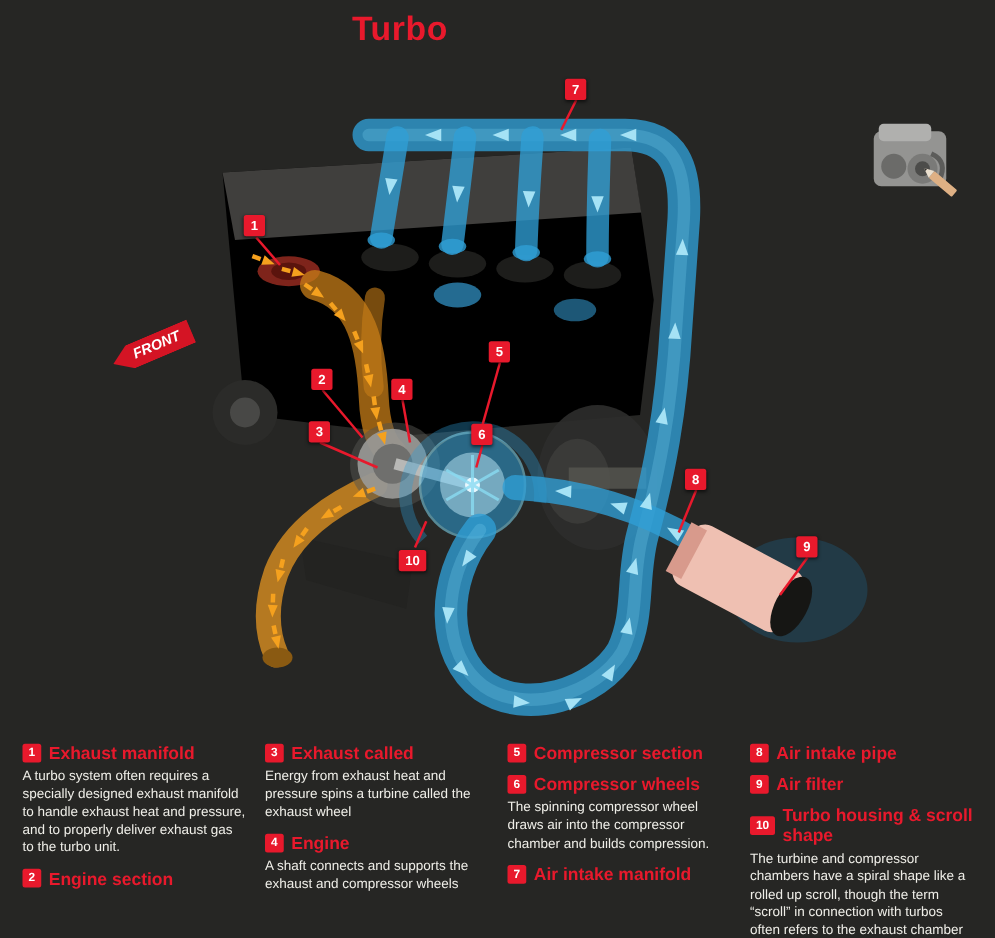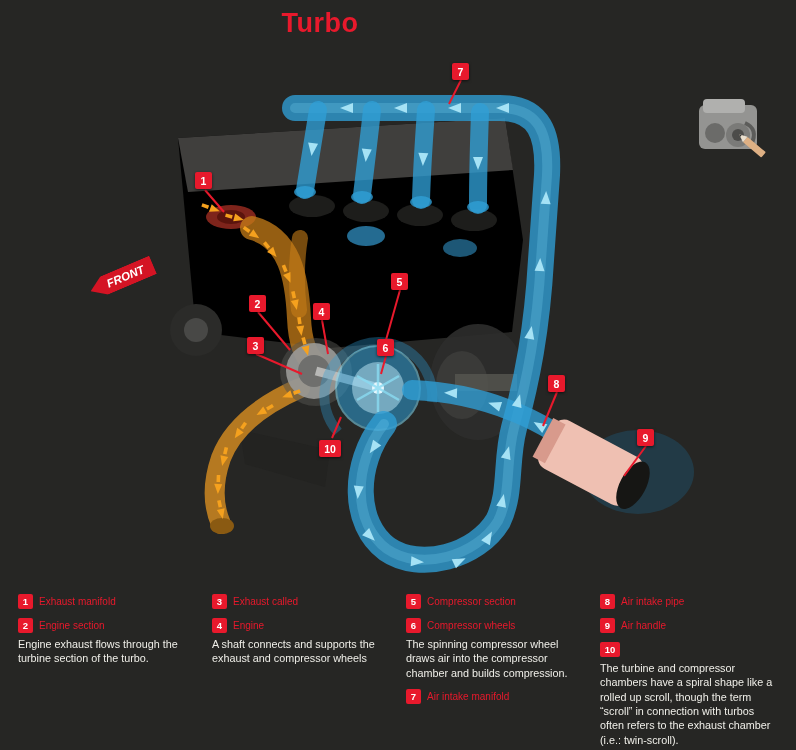--- a/index.html
+++ b/index.html
@@ -50,21 +50,21 @@
   .legend-item{margin-bottom:2px;}
   .item-head{display:flex;align-items:center;gap:6px;margin:9px 0 4px;}
   .legend-item:first-child .item-head{margin-top:2px;}
   .badge-sm{
     width:15px;height:15px;flex:0 0 15px;
     background:#e8192c;color:#fff;
     font-size:9.5px;font-weight:bold;
     display:flex;align-items:center;justify-content:center;
     border-radius:2px;
   }
-  .item-title{color:#e8192c;font-size:10px;font-weight:normal;}
+  .item-title{color:#e8192c;font-size:14px;font-weight:bold;}
   .item-body{
     color:#efeee8;font-size:10.8px;line-height:1.33;
     margin:0 0 6px;
   }
   .item-body:empty{display:none;}
 </style>
 </head>
 <body>
 
 <div class="page">
@@ -238,36 +238,37 @@
   </div>
 
   <div class="legend">
 
     <div class="legend-col">
       <div class="legend-item">
         <div class="item-head">
           <span class="badge-sm">1</span>
           <span class="item-title">Exhaust manifold</span>
         </div>
+        <p class="item-body">A turbo system often requires a specially designed exhaust manifold to handle exhaust heat and pressure, and to properly deliver exhaust gas to the turbo unit.</p>
       </div>
       <div class="legend-item">
         <div class="item-head">
           <span class="badge-sm">2</span>
           <span class="item-title">Engine section</span>
         </div>
-        <p class="item-body">Engine exhaust flows through the turbine section of the turbo.</p>
       </div>
     </div>
 
     <div class="legend-col">
       <div class="legend-item">
         <div class="item-head">
           <span class="badge-sm">3</span>
           <span class="item-title">Exhaust called</span>
         </div>
+        <p class="item-body">Energy from exhaust heat and pressure spins a turbine called the exhaust wheel</p>
       </div>
       <div class="legend-item">
         <div class="item-head">
           <span class="badge-sm">4</span>
           <span class="item-title">Engine</span>
         </div>
         <p class="item-body">A shaft connects and supports the exhaust and compressor wheels</p>
       </div>
     </div>
 
@@ -298,26 +299,27 @@
       <div class="legend-item">
         <div class="item-head">
           <span class="badge-sm">8</span>
           <span class="item-title">Air intake pipe</span>
         </div>
 
       </div>
       <div class="legend-item">
         <div class="item-head">
           <span class="badge-sm">9</span>
-          <span class="item-title">Air handle</span>
+          <span class="item-title">Air filter</span>
         </div>
 
       </div>
       <div class="legend-item">
         <div class="item-head">
           <span class="badge-sm" style="flex-basis:20px;width:20px;">10</span>
+          <span class="item-title">Turbo housing &amp; scroll shape</span>
         </div>
         <p class="item-body">The turbine and compressor chambers have a spiral shape like a rolled up scroll, though the term “scroll” in connection with turbos often refers to the exhaust chamber (i.e.: twin-scroll).</p>
       </div>
     </div>
 
   </div>
 </div>
 
 </body></html>

